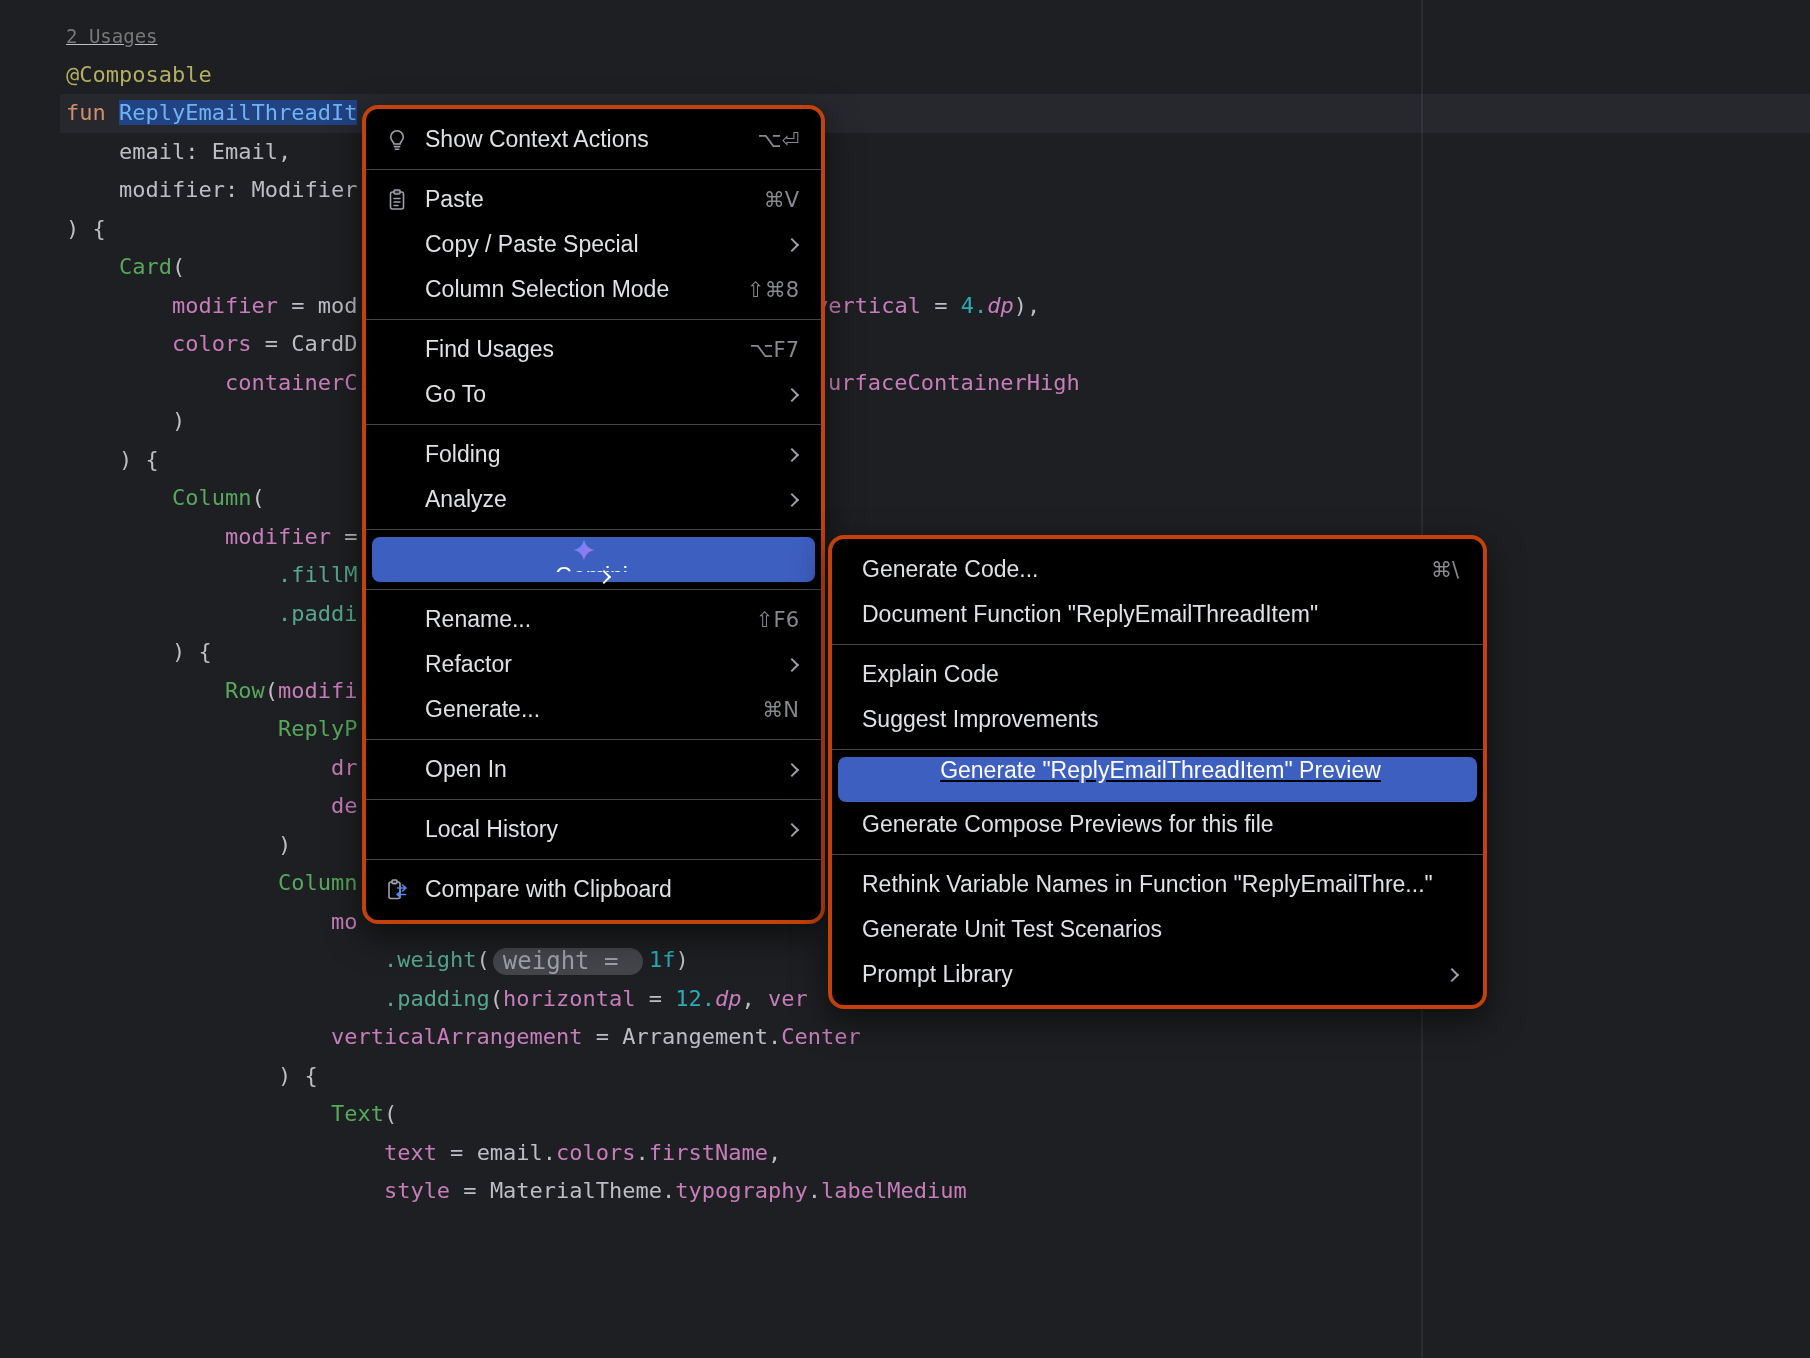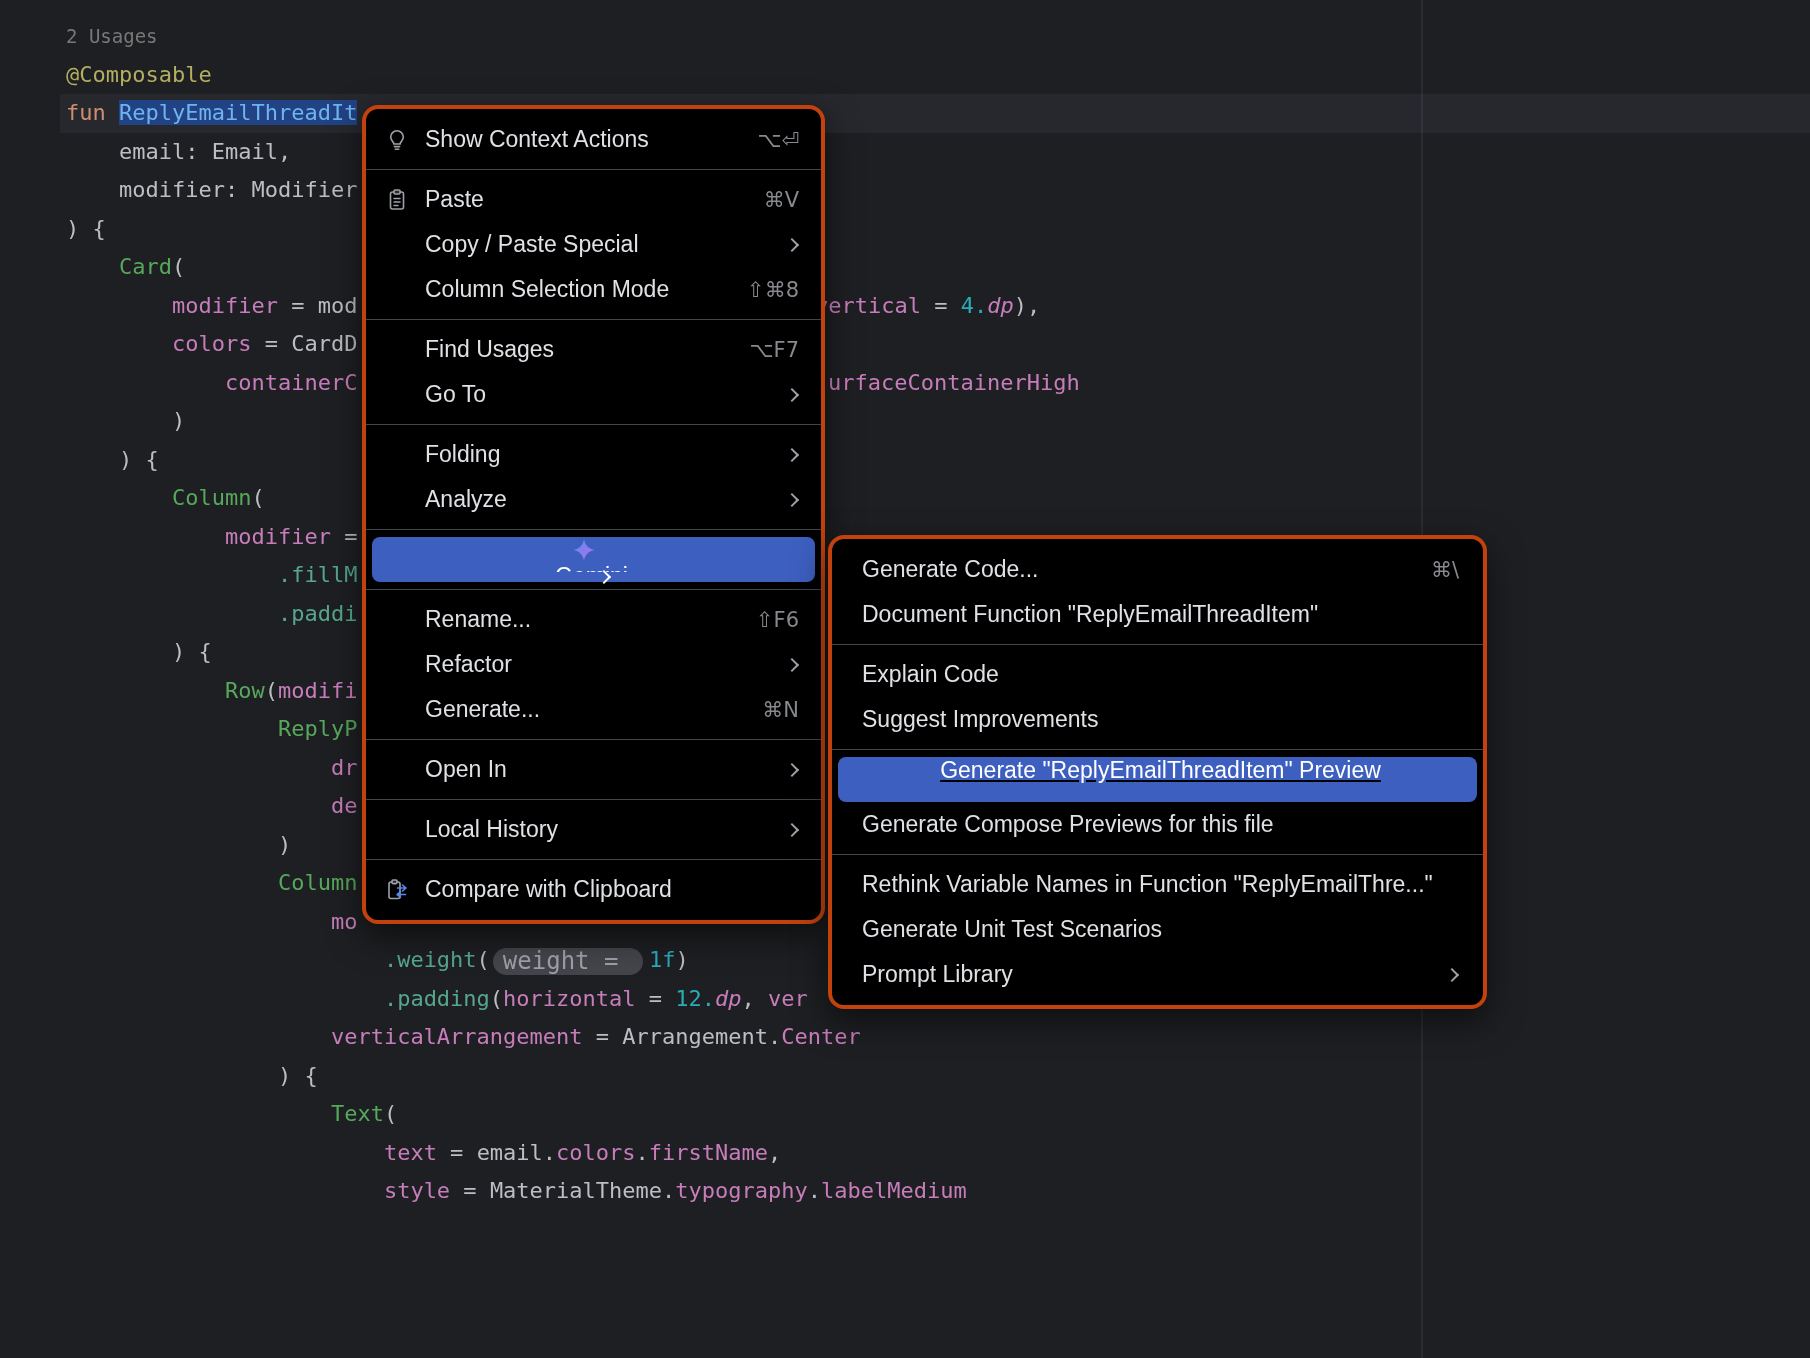--- a/index.html
+++ b/index.html
@@ -11,21 +11,21 @@
   }
 
   
   .code-area {
     position:absolute; left:60px; top:17px; right:0;
     font-family:"DejaVu Sans Mono", monospace;
     font-size:22px; color:#BCBEC4;
   }
   .code-line { height:38.5px; line-height:38.5px; white-space:pre; position:relative; padding-left:6px; }
   .code-line.current { background:#26282E; }
-  .code-line.small { font-size:19px; }
+  .code-line.small { font-size:19px;text-decoration:underline; }
   .frag { position:absolute; top:0; white-space:pre; }
 
   .tk-text    { color:#BCBEC4; }
   .tk-kw      { color:#CF8E6D;margin-top:43px; }
   .tk-ann     { color:#B3AE60; }
   .tk-purple  { color:#C77DBB; }
   .tk-purplei { color:#C77DBB; font-style:italic; }
   .tk-green   { color:#57A85C;text-align:right; }
   .tk-chain   { color:#56A88D; }
   .tk-num     { color:#2AACB8; }

